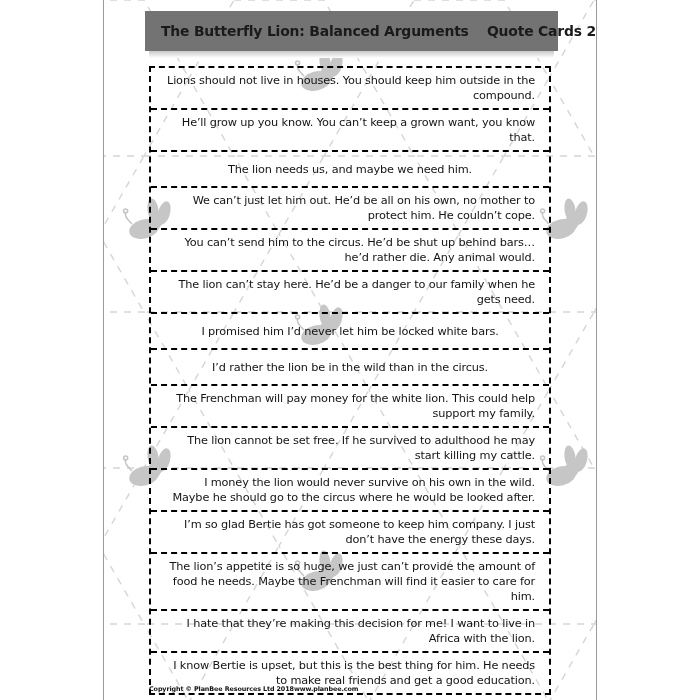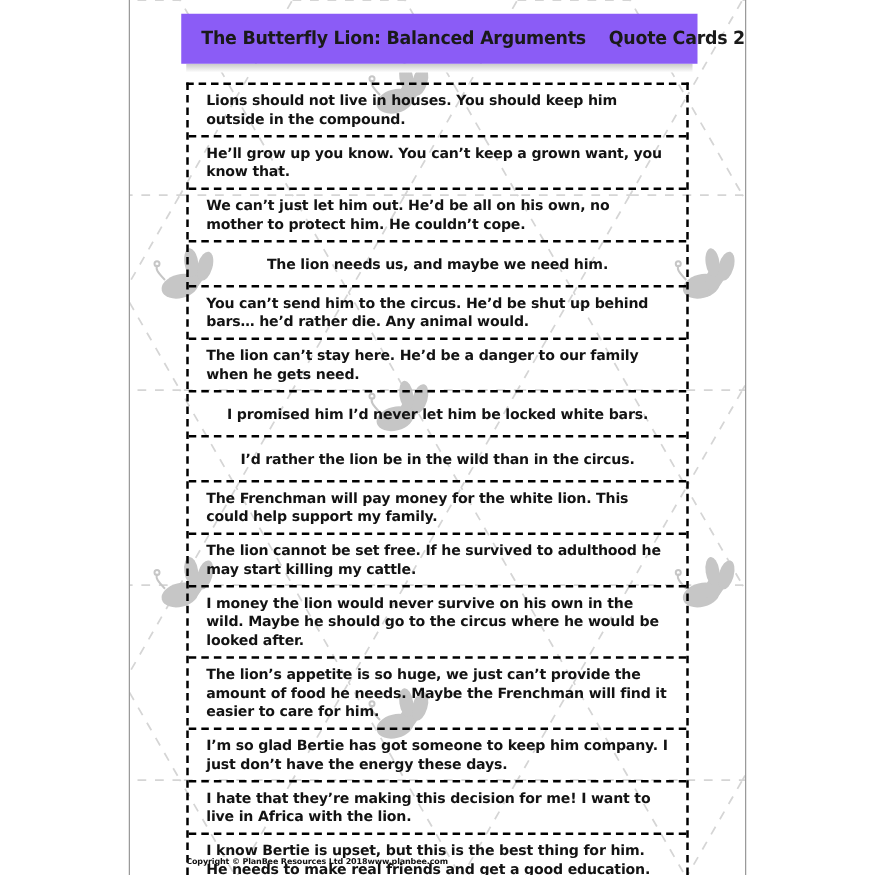--- a/index.html
+++ b/index.html
@@ -64,21 +64,21 @@
   
   #header-band {
     position: absolute;
     left: 41px;
     top: 11px;
     width: 413px;
     z-index: 3;
   }
   #header-box {
     position: relative;
-    background: #8b5cf6;
+    background: #737373;
     height: 40px;
     display: flex;
     align-items: center;
     justify-content: space-between;
     padding: 0 16px;
     box-sizing: border-box;
   }
   #header-shadow {
     height: 7px;
     background: linear-gradient(to bottom, #c9c9c9, #ffffff);
@@ -112,24 +112,24 @@
     display: flex;
     align-items: center;
     justify-content: center;
     padding: 5px 14px;
     min-height: 36px;
   }
   .card:last-child { border-bottom: none; }
   .card-text {
     font-family: "DejaVu Sans", sans-serif;
     font-size: 11.3px;
-    font-weight: 700;
+    font-weight: 400;
     line-height: 1.33;
     color: #131313;
-    text-align: left;
+    text-align: right;
     letter-spacing: -0.15px;
   }
 
   
   #footer {
     position: absolute;
     left: 45px;
     top: 685px;
     width: 402px;
     display: flex;
@@ -296,26 +296,26 @@
 
     <div id="cards">
 
       <div class="card">
         <span class="card-text">Lions should not live in houses. You should keep him outside in the compound.</span>
       </div>
       <div class="card">
         <span class="card-text">He’ll grow up you know. You can’t keep a grown want, you know that.</span>
       </div>
       <div class="card">
+        <span class="card-text">The lion needs us, and maybe we need him.</span>
+      </div>
+      <div class="card">
         <span class="card-text">We can’t just let him out. He’d be all on his own, no mother to protect him. He couldn’t cope.</span>
       </div>
       <div class="card">
-        <span class="card-text">The lion needs us, and maybe we need him.</span>
-      </div>
-      <div class="card">
         <span class="card-text">You can’t send him to the circus. He’d be shut up behind bars… he’d rather die. Any animal would.</span>
       </div>
       <div class="card">
         <span class="card-text">The lion can’t stay here. He’d be a danger to our family when he gets need.</span>
       </div>
       <div class="card">
         <span class="card-text">I promised him I’d never let him be locked white bars.</span>
       </div>
       <div class="card">
         <span class="card-text">I’d rather the lion be in the wild than in the circus.</span>
@@ -323,24 +323,24 @@
       <div class="card">
         <span class="card-text">The Frenchman will pay money for the white lion. This could help support my family.</span>
       </div>
       <div class="card">
         <span class="card-text">The lion cannot be set free. If he survived to adulthood he may start killing my cattle.</span>
       </div>
       <div class="card">
         <span class="card-text">I money the lion would never survive on his own in the wild. Maybe he should go to the circus where he would be looked after.</span>
       </div>
       <div class="card">
+        <span class="card-text">I’m so glad Bertie has got someone to keep him company. I just don’t have the energy these days.</span>
+      </div>
+      <div class="card">
         <span class="card-text">The lion’s appetite is so huge, we just can’t provide the amount of food he needs. Maybe the Frenchman will find it easier to care for him.</span>
-      </div>
-      <div class="card">
-        <span class="card-text">I’m so glad Bertie has got someone to keep him company. I just don’t have the energy these days.</span>
       </div>
       <div class="card">
         <span class="card-text">I hate that they’re making this decision for me! I want to live in Africa with the lion.</span>
       </div>
       <div class="card">
         <span class="card-text">I know Bertie is upset, but this is the best thing for him. He needs to make real friends and get a good education.</span>
       </div>
 
     </div>
 

